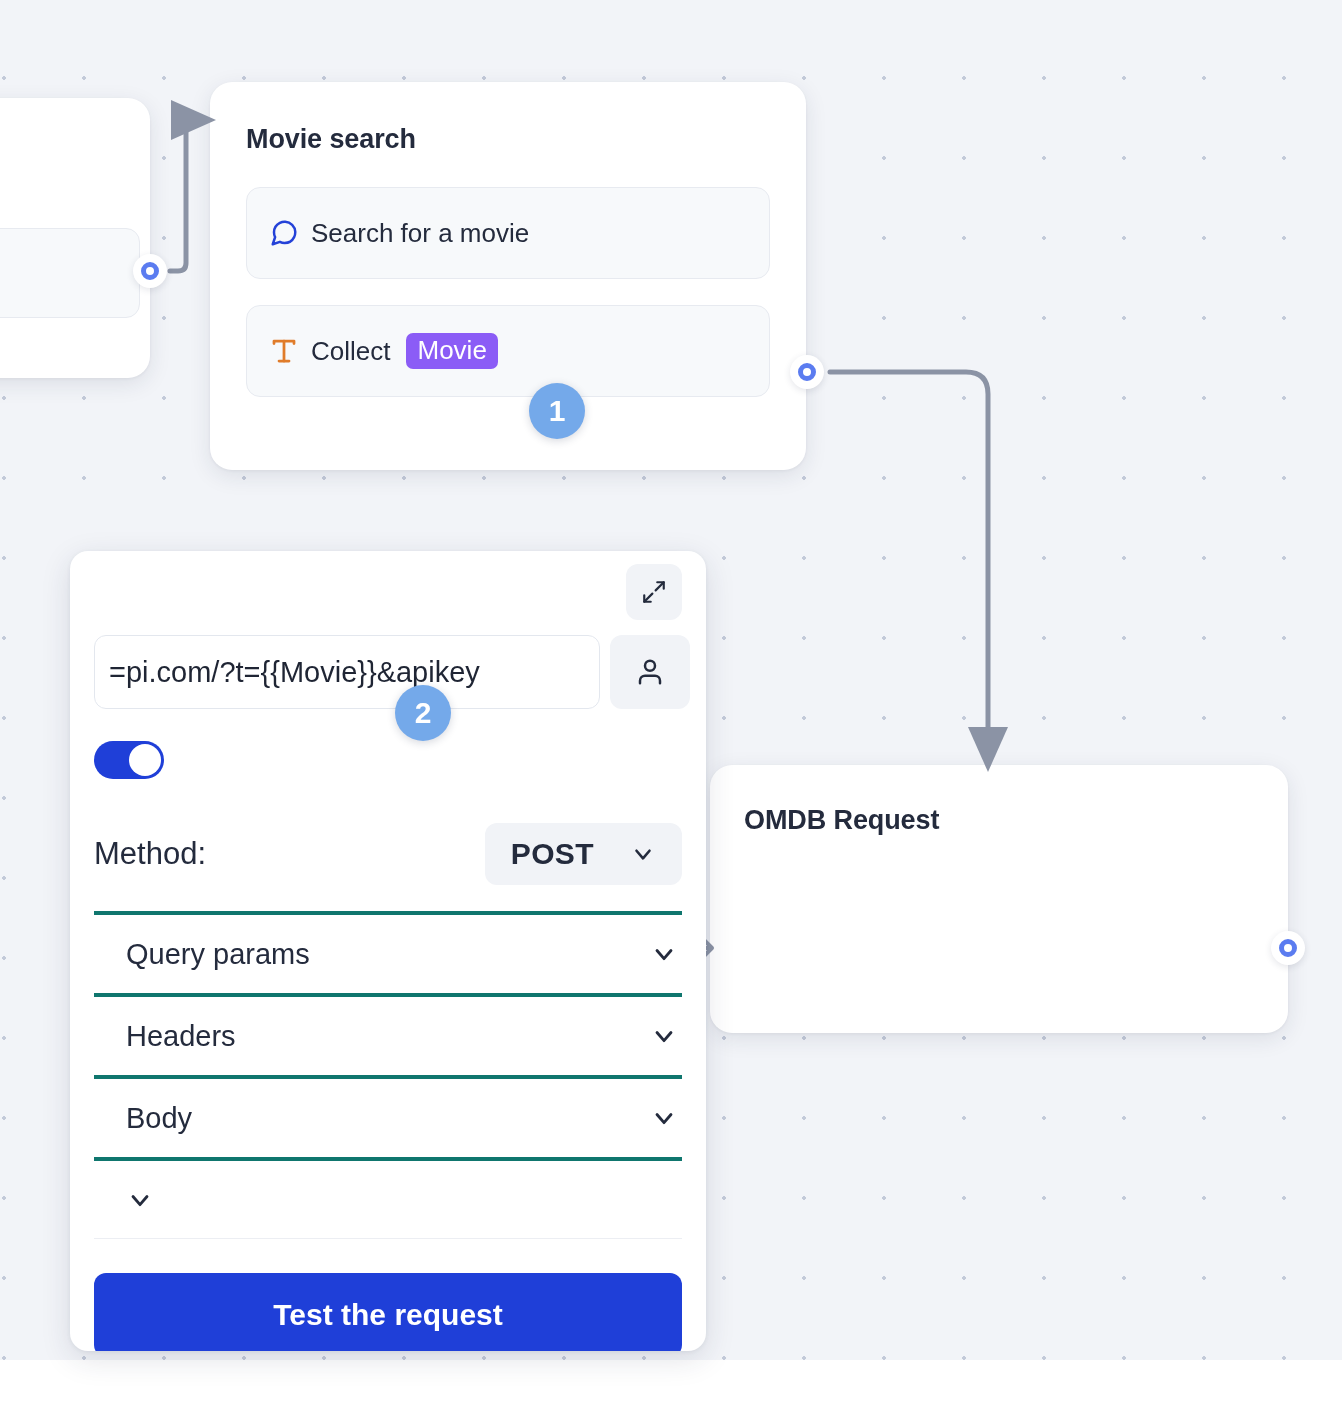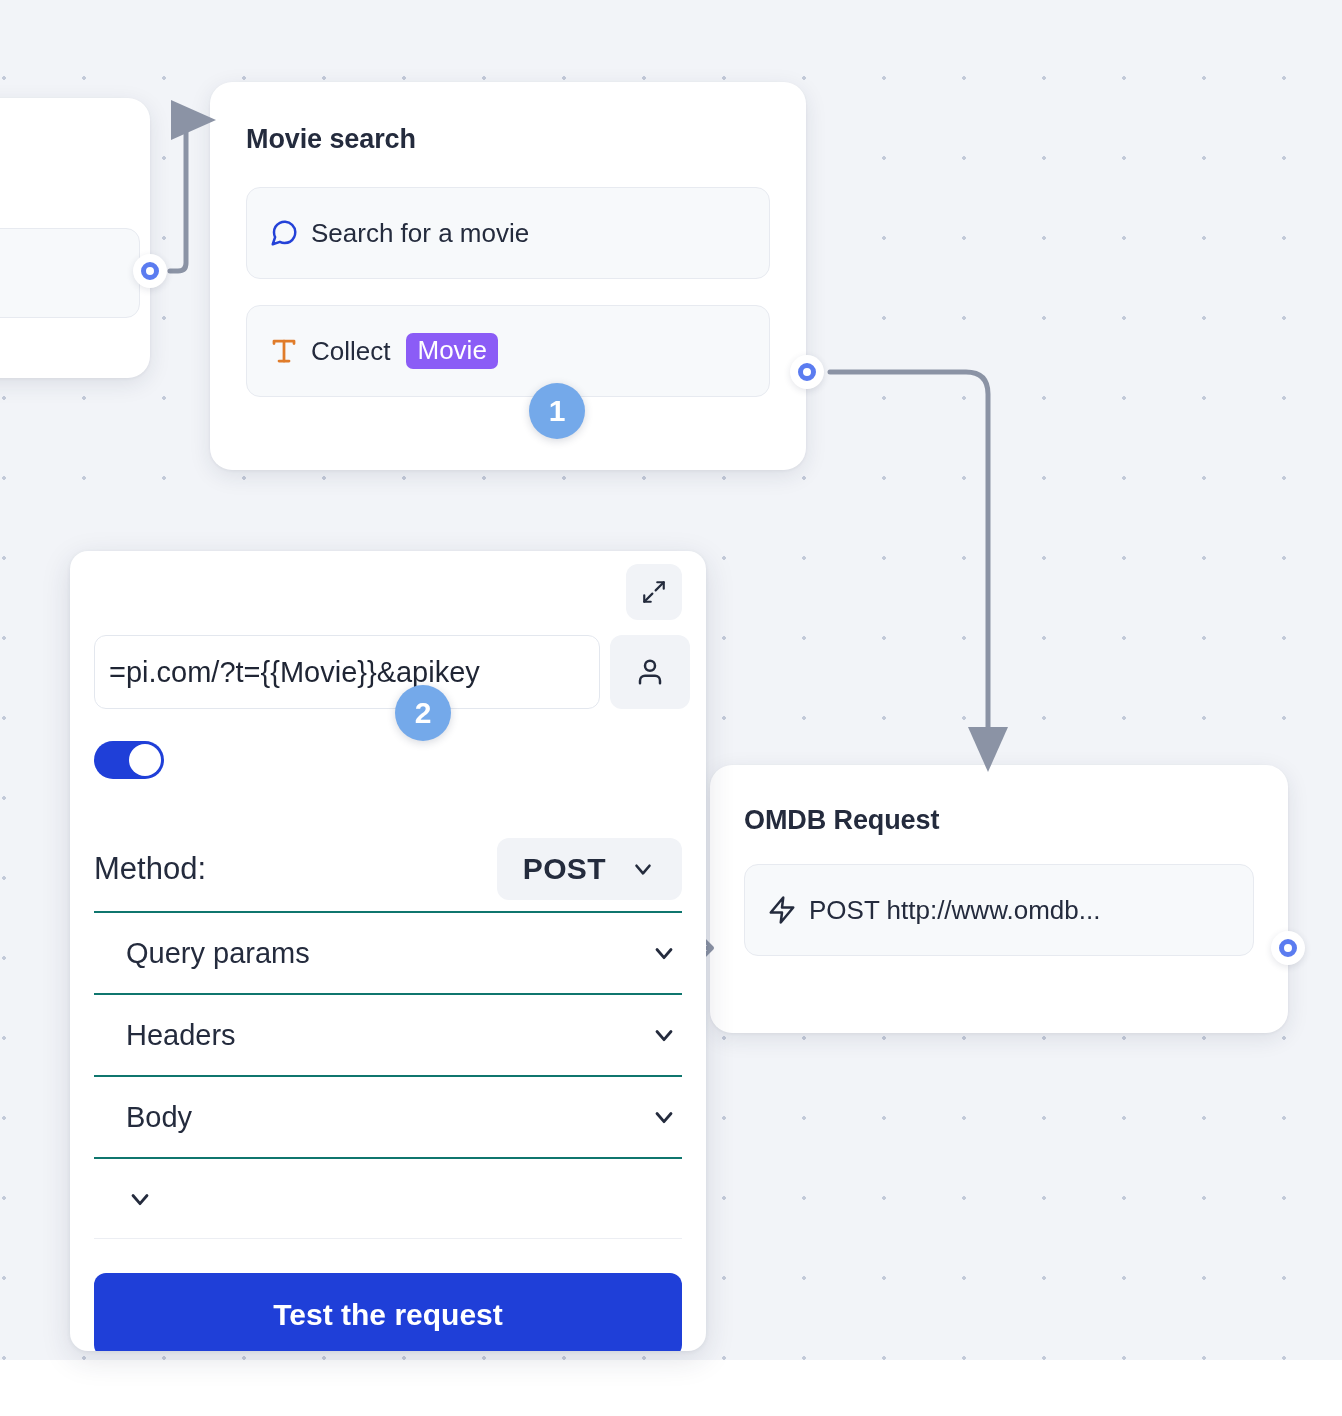--- a/index.html
+++ b/index.html
@@ -209,39 +209,39 @@
   .toggle::after {
     content: "";
     position: absolute;
     right: 3px; top: 3px;
     width: 32px; height: 32px;
     border-radius: 50%;
     background: #ffffff;
   }
 
   .method-row {
-    position: absolute; left: 24px; top: 287px;
+    position: absolute; left: 24px; top: 272px;
     width: 588px;
     display: flex; align-items: center; justify-content: space-between;
   }
   .method-label { font-size: 31px; color: #242b3d; }
   .method-select {
-    display: flex; align-items: center; gap: 24px;
+    display: flex; align-items: center; gap: 36px;
     background: #f1f3f7;
     border-radius: 12px;
     padding: 14px 26px;
     cursor: pointer;
   }
   .method-value { font-size: 30px; font-weight: 700; color: #242b3d; letter-spacing: .4px; }
 
   .accordion { position: absolute; left: 24px; top: 360px; width: 588px; }
   .acc-item {
     height: 82px;
     display: flex; align-items: center; justify-content: space-between;
-    border-top: 2px solid #0f766e;
+    border-top: 4px solid #0f766e;
     padding: 0 4px 0 32px;
     cursor: pointer;
     text-align: center;
   }
   .acc-item:last-child { border-bottom: 1px solid #eceef3; }
   .acc-label { font-size: 29px; color: #242b3d; }
 
   .test-btn {
     position: absolute;
     left: 24px;
@@ -309,28 +309,20 @@
         </svg>
       </span>
       <span>Collect</span>
       <span class="token-chip">Movie</span>
     </div>
   </div>
   <div class="port" id="port-movie-out"></div>
 
   <div class="node" id="node-omdb">
     <div class="node-title">OMDB Request</div>
-    <div class="node-row">
-      <span class="row-icon">
-        <svg width="30" height="30" viewBox="0 0 24 24" fill="none" stroke="#242b3d" stroke-width="2" stroke-linecap="round" stroke-linejoin="round">
-          <polygon points="13 2 3 14 12 14 11 22 21 10 12 10 13 2"></polygon>
-        </svg>
-      </span>
-      <span>POST http://www.omdb...</span>
-    </div>
   </div>
   <div class="port" id="port-omdb-out"></div>
 
   <div class="step-badge" id="badge-1">1</div>
 
   <div id="config-panel">
 
     <button class="expand-btn">
       <svg width="26" height="26" viewBox="0 0 24 24" fill="none" stroke="#242b3d" stroke-width="2" stroke-linecap="round" stroke-linejoin="round">
         <polyline points="15 3 21 3 21 9"></polyline>

